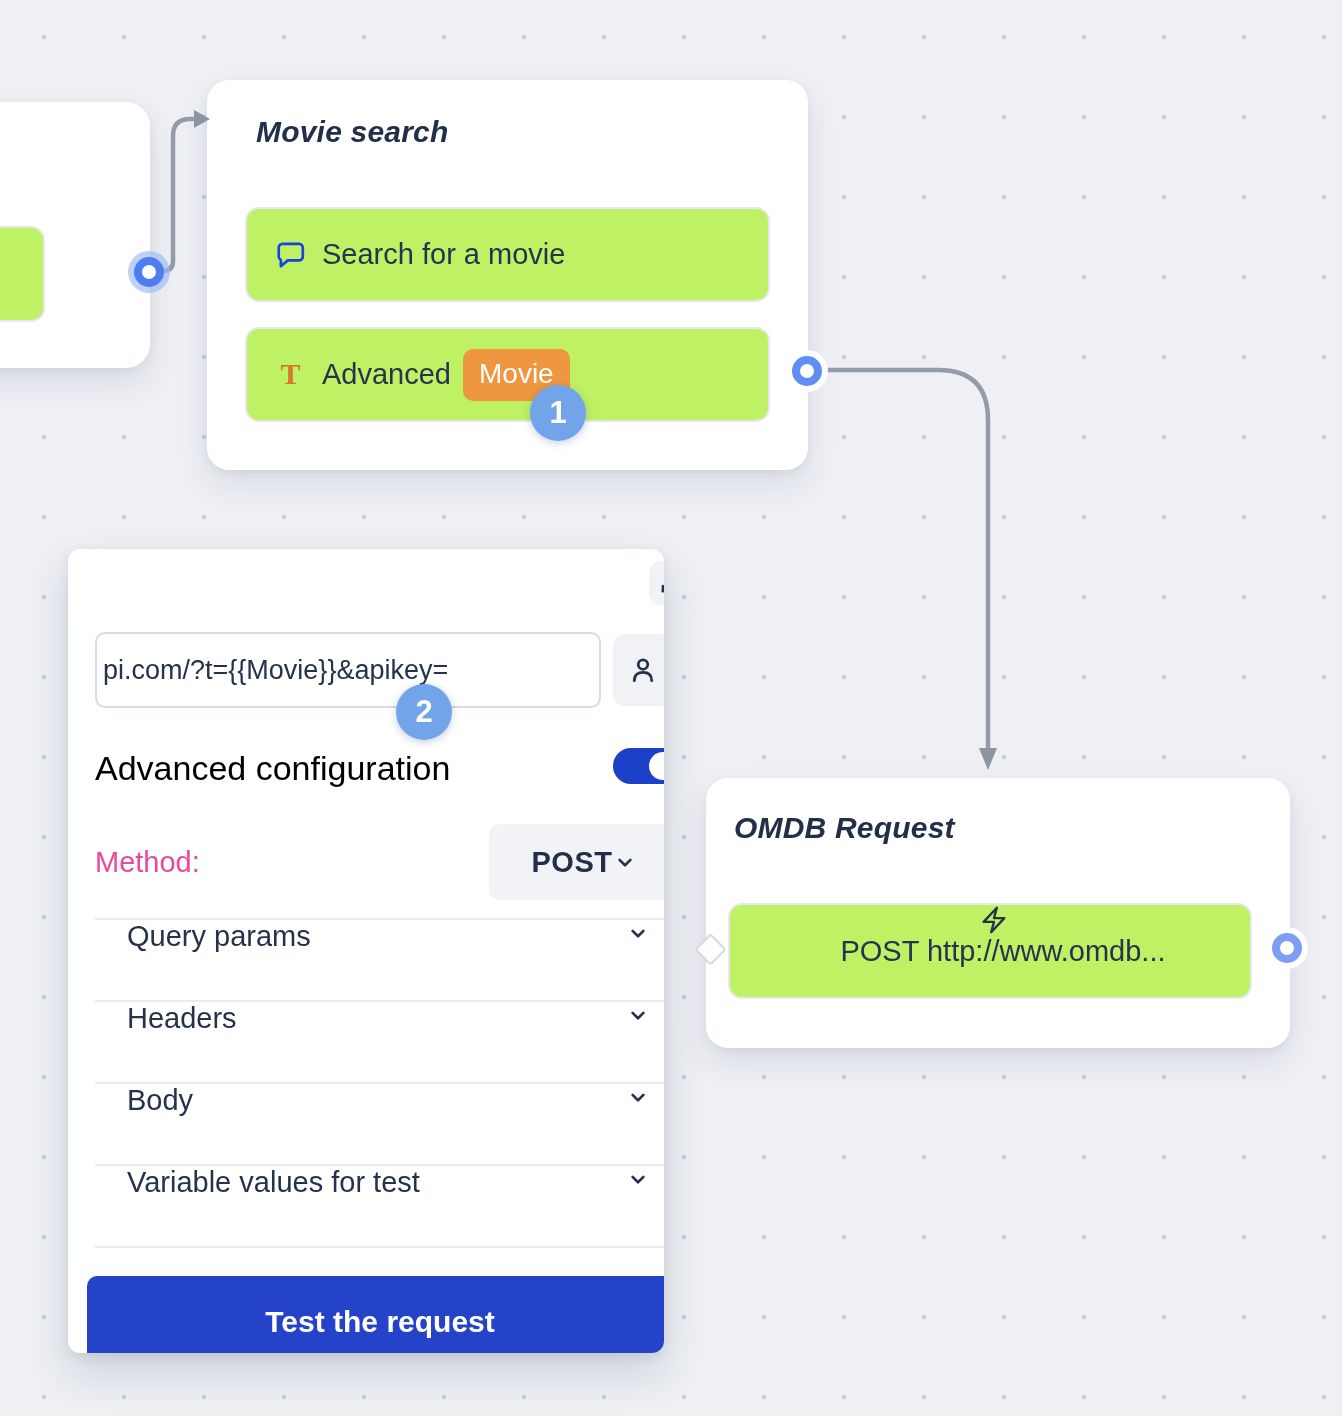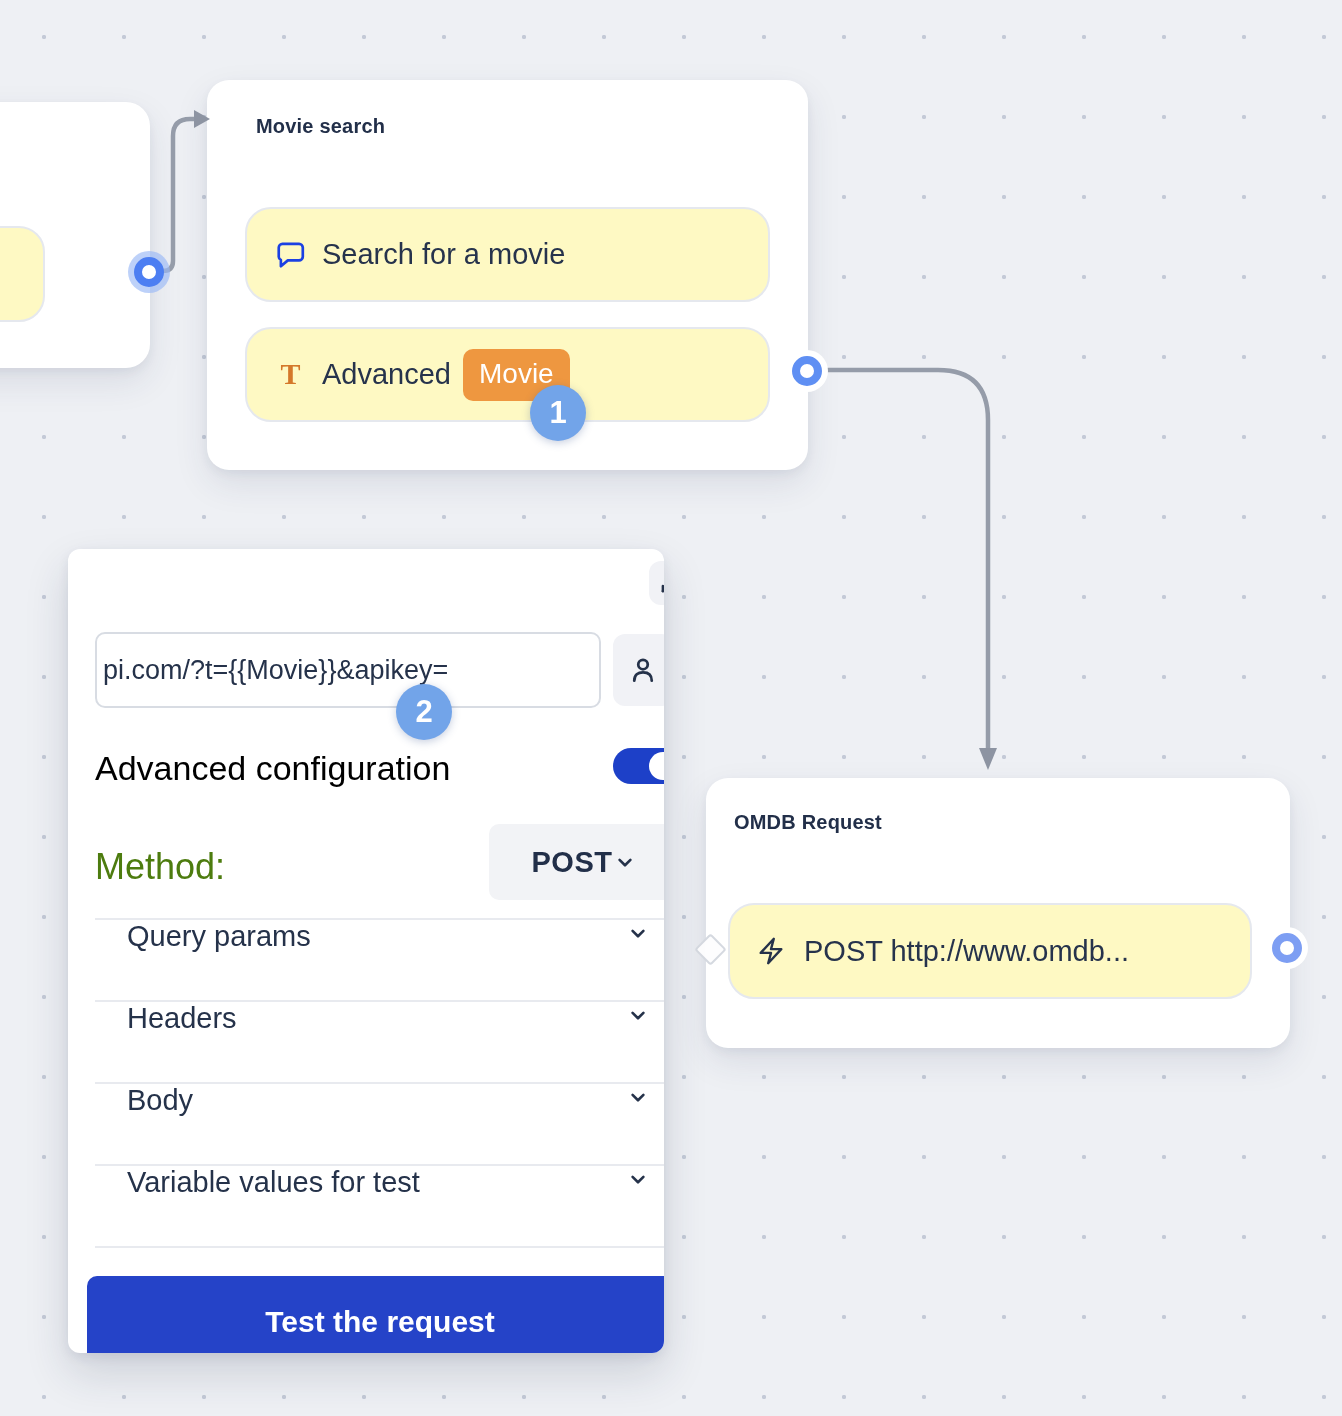--- a/index.html
+++ b/index.html
@@ -9,24 +9,24 @@
     background-color:#eef0f4;
     background-image:radial-gradient(circle, #c4cad7 1.8px, transparent 2.5px);
     background-size:80px 80px;
     background-position:4px -3px;
   }
   .card{
     position:absolute; background:#ffffff; border-radius:24px;
     box-shadow:0 14px 34px rgba(35,48,85,0.10), 0 4px 10px rgba(35,48,85,0.06);
   }
   .card-title{
-    color:#222f49; font-size:20px; font-weight:700; letter-spacing:0.2px;
+    color:#222f49; font-size:30px; font-weight:700; letter-spacing:0.2px;font-style:italic;
   }
   .node-item{
-    position:absolute; background:#fef9c3; border:2px solid #e5e8ee; border-radius:26px;
+    position:absolute; background:#bef264; border:2px solid #e5e8ee; border-radius:14px;
     display:flex; align-items:center; box-sizing:border-box;
   }
   .node-item .icon{ display:flex; align-items:center; justify-content:center; flex:none; }
   .item-label{ color:#26334c; font-size:29px; white-space:nowrap; }
   .variable-chip{
     background:#ee9740; color:#ffffff; font-size:28px; line-height:1;
     padding:11px 16px 13px; border-radius:10px; margin-left:12px; white-space:nowrap;
   }
   .step-badge{
     position:absolute; width:56px; height:56px; border-radius:50%;
@@ -71,21 +71,21 @@
     display:flex; align-items:center; overflow:hidden; padding-left:6px;
   }
   .url-input span{ color:#25324a; font-size:27px; white-space:nowrap; }
   .person-btn{ left:545px; top:85px; width:60px; height:72px; }
   .adv-label{ position:absolute; left:27px; top:200px; color:#000000; font-size:34px; }
   .toggle{
     position:absolute; left:545px; top:199px; width:68px; height:36px; border-radius:18px;
     background:#1d40c8; cursor:pointer;
   }
   .toggle .knob{ position:absolute; right:4px; top:4px; width:28px; height:28px; border-radius:50%; background:#ffffff; }
-  .method-label{ position:absolute; left:27px; top:297px; color:#4d7c0f; font-size:36px; }
+  .method-label{ position:absolute; left:27px; top:297px; color:#ec4899; font-size:29px; }
   .method-select{
     position:absolute; left:421px; top:275px; width:192px; height:76px;
     background:#f2f3f6; border-radius:10px; display:flex; align-items:center; justify-content:center;
     cursor:pointer;
   }
   .method-select span{ color:#222f49; font-size:29px; font-weight:700; letter-spacing:0.5px; }
   .sections{ position:absolute; left:27px; top:369px; width:586px; }
   .section-row{
     height:82px; display:flex; align-items:flex-start; justify-content:space-between;
     border-top:2px solid #e8eaef; padding:0 30px 0 32px; box-sizing:border-box; cursor:pointer;
@@ -95,21 +95,21 @@
   .sections .bottom-line{ height:0; border-top:2px solid #e8eaef; }
   .test-btn{
     position:absolute; left:19px; top:727px; width:586px; height:92px;
     background:#2543c8; color:#ffffff; border:none; border-radius:10px;
     font-family:"Liberation Sans", sans-serif; font-size:30px; font-weight:700; cursor:pointer;
   }
 
   
   .omdb-card{ left:706px; top:778px; width:584px; height:270px; border-radius:22px; z-index:2; }
   .omdb-card .card-title{ position:absolute; left:28px; top:33px; }
-  .omdb-card .node-item{ left:22px; top:125px; width:524px; height:96px; padding-left:26px; }
+  .omdb-card .node-item{ left:22px; top:125px; width:524px; height:96px; padding-left:26px;flex-direction:column; }
   .omdb-card .icon{ margin-right:18px; }
   .input-notch{
     position:absolute; left:699px; top:938px; width:19px; height:19px;
     background:#fdfdfe; border:2px solid #d5d9e0; transform:rotate(45deg);
     z-index:4; border-radius:3px;
   }
   svg{ display:block; }
 </style>
 </head>
 <body>

